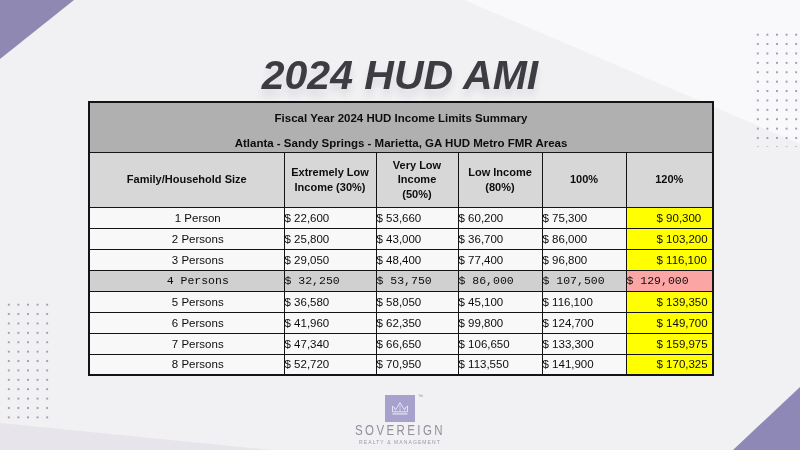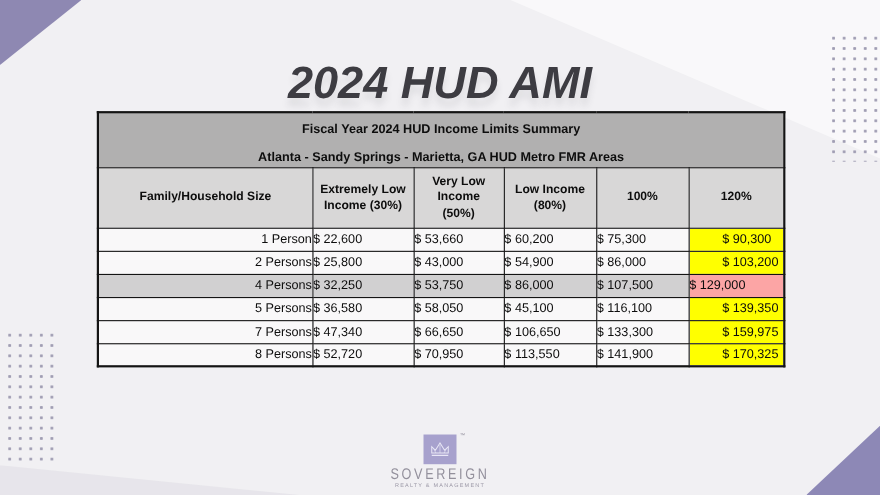--- a/index.html
+++ b/index.html
@@ -89,22 +89,22 @@
     padding: 0 6px;
     line-height: 1.3;
   }
   tbody td {
     height: 21px;
     font-size: 11.5px;
     background: #f9f8f9;
     text-align: left;
     padding: 0;
   }
-  tbody td.rowlabel { text-align: right; padding-left: 22px; }
-  tbody tr.hl td { background: #d1d0d1; }
+  tbody td.rowlabel { text-align: center; padding-left: 22px; }
+  tbody tr.hl td { background: #d1d0d1; font-family: Liberation Mono, monospace; }
   tbody td.yellow { background: #ffff00; padding-left: 30px; }
   tbody tr.hl td.orange { background: #fca5a5; }
 
   
   .logo {
     position: absolute; left: 50%; top: 395px;
     transform: translateX(-50%);
     text-align: center;
     width: 140px;
   }
@@ -178,39 +178,55 @@
         <td>$ 22,600</td>
         <td>$ 53,660</td>
         <td>$ 60,200</td>
         <td>$ 75,300</td>
         <td class="yellow">$ 90,300</td>
       </tr>
       <tr>
         <td class="rowlabel">2 Persons</td>
         <td>$ 25,800</td>
         <td>$ 43,000</td>
-        <td>$ 54,900</td>
+        <td>$ 36,700</td>
         <td>$ 86,000</td>
         <td class="yellow">$ 103,200</td>
+      </tr>
+      <tr>
+        <td class="rowlabel">3 Persons</td>
+        <td>$ 29,050</td>
+        <td>$ 48,400</td>
+        <td>$ 77,400</td>
+        <td>$ 96,800</td>
+        <td class="yellow">$ 116,100</td>
       </tr>
       <tr class="hl">
         <td class="rowlabel">4 Persons</td>
         <td>$ 32,250</td>
         <td>$ 53,750</td>
         <td>$ 86,000</td>
         <td>$ 107,500</td>
         <td class="orange">$ 129,000</td>
       </tr>
       <tr>
         <td class="rowlabel">5 Persons</td>
         <td>$ 36,580</td>
         <td>$ 58,050</td>
         <td>$ 45,100</td>
         <td>$ 116,100</td>
         <td class="yellow">$ 139,350</td>
+      </tr>
+      <tr>
+        <td class="rowlabel">6 Persons</td>
+        <td>$ 41,960</td>
+        <td>$ 62,350</td>
+        <td>$ 99,800</td>
+        <td>$ 124,700</td>
+        <td class="yellow">$ 149,700</td>
       </tr>
       <tr>
         <td class="rowlabel">7 Persons</td>
         <td>$ 47,340</td>
         <td>$ 66,650</td>
         <td>$ 106,650</td>
         <td>$ 133,300</td>
         <td class="yellow">$ 159,975</td>
       </tr>
       <tr>

